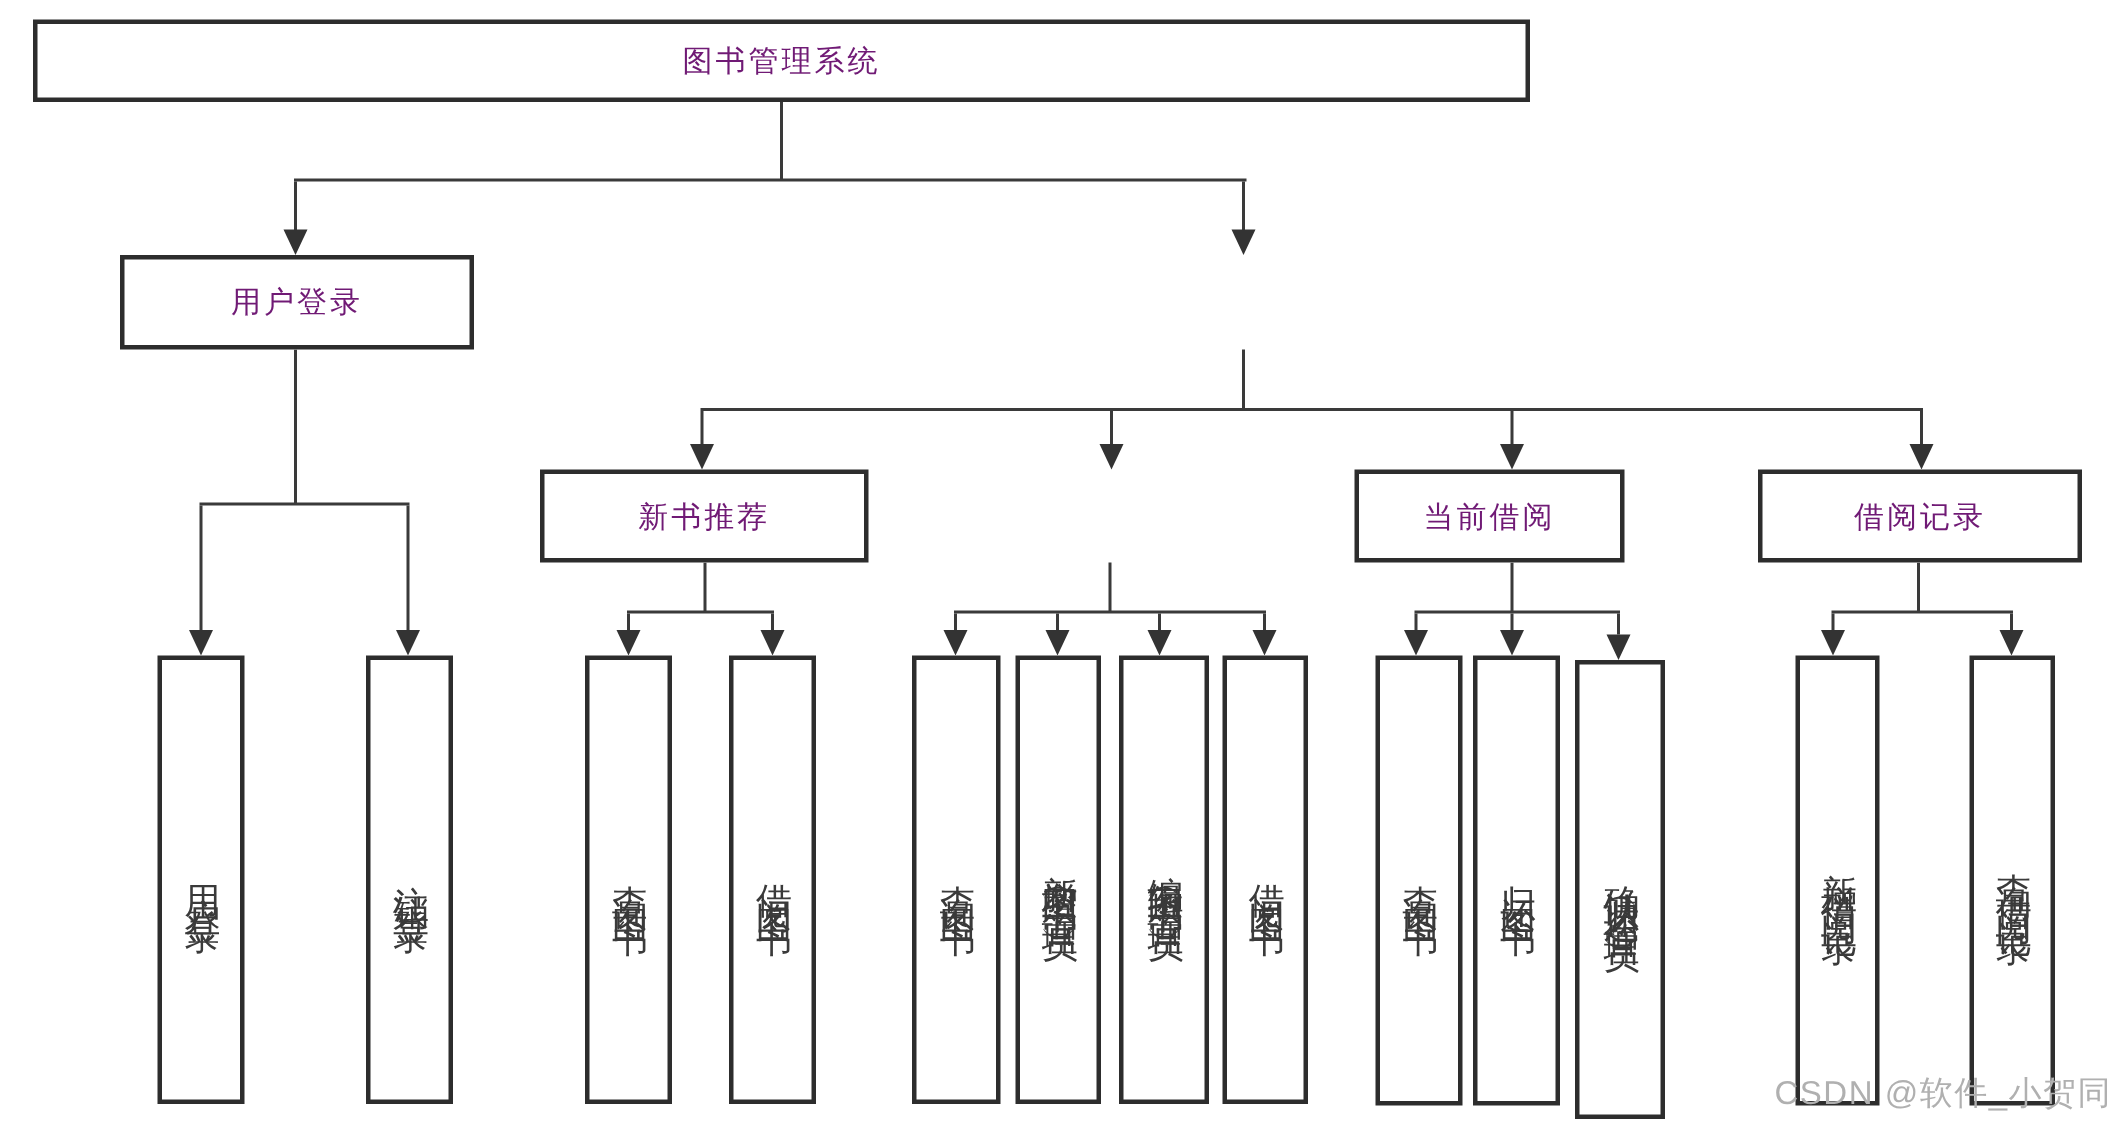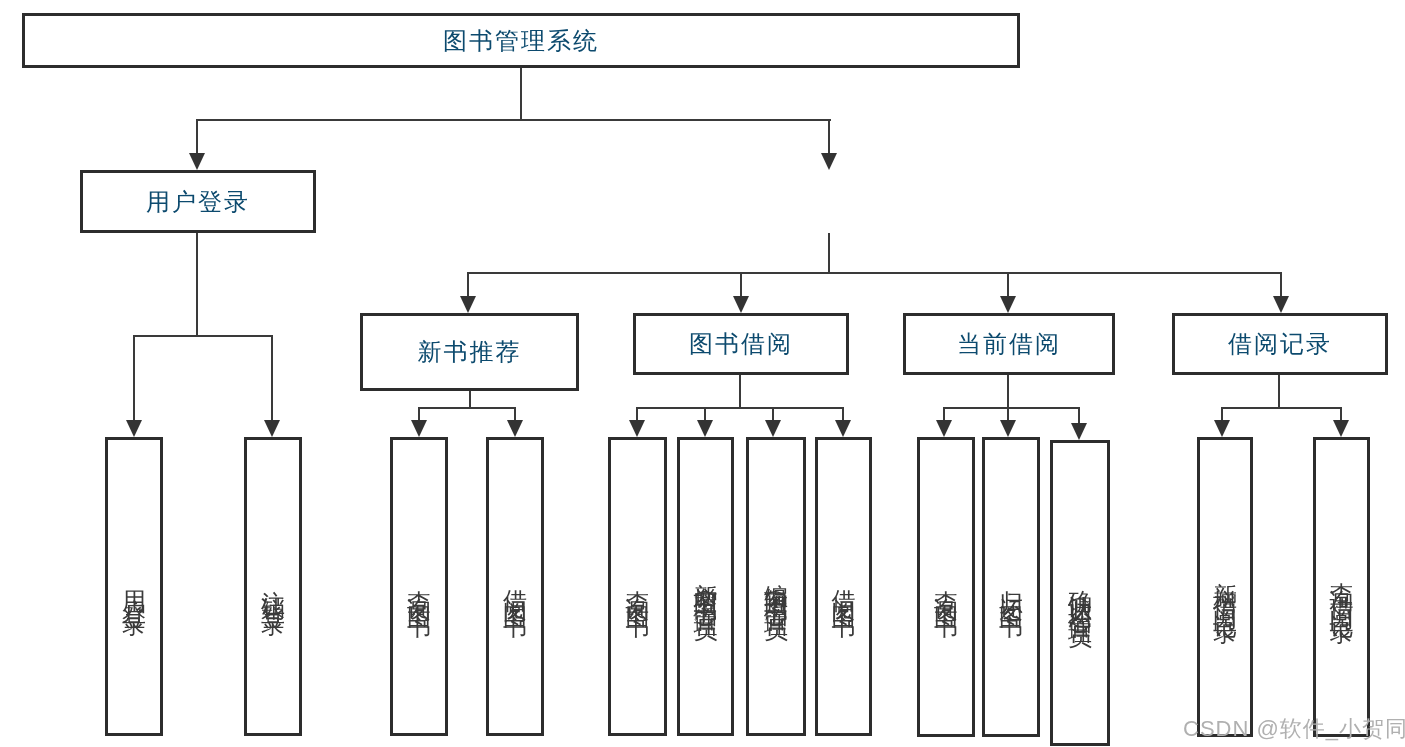--- a/index.html
+++ b/index.html
@@ -19,21 +19,21 @@
     border-right:8px solid transparent;
     border-top:17px solid #333333;
   }
   
   .hbox{
     position:absolute;
     box-sizing:border-box;
     background:#ffffff;
     border:3px solid #2d2d2d;
     display:flex;align-items:center;justify-content:center;
-    font-size:24px;letter-spacing:2px;color:#0c4a6e;text-align:center;
+    font-size:20px;letter-spacing:2px;color:#701a75;text-align:center;
   }
   
   .vbox{
     position:absolute;
     box-sizing:border-box;
     background:#ffffff;
     border:3px solid #2d2d2d;
     display:flex;align-items:center;justify-content:center;
     writing-mode:vertical-rl;
     font-size:24px;letter-spacing:8px;color:#3a3a3a;
@@ -109,23 +109,22 @@
   <div class="hline" style="left:1221px;top:407px;width:121px;height:2px"></div>
   <div class="vline" style="left:1221px;top:409px;width:2px;height:11px"></div>
   <div class="arr" style="left:1214px;top:420px"></div>
   <div class="vline" style="left:1340px;top:409px;width:2px;height:11px"></div>
   <div class="arr" style="left:1333px;top:420px"></div>
 
   <div class="hbox" style="left:22px;top:13px;width:998px;height:55px">图书管理系统</div>
 
   <div class="hbox" style="left:80px;top:170px;width:236px;height:63px">用户登录</div>
 
-  <div class="hbox" style="left:360px;top:313px;width:219px;height:78px">新书推荐</div>
-  <div class="hbox" style="left:633px;top:313px;width:216px;height:62px">图书借阅</div>
-  <div class="hbox" style="left:903px;top:313px;width:212px;height:62px">当前借阅</div>
+  <div class="hbox" style="left:360px;top:313px;width:219px;height:62px">新书推荐</div>
+  <div class="hbox" style="left:903px;top:313px;width:180px;height:62px">当前借阅</div>
   <div class="hbox" style="left:1172px;top:313px;width:216px;height:62px">借阅记录</div>
 
   <div class="vbox" style="left:105px;top:437px;width:58px;height:299px">用户登录</div>
   <div class="vbox" style="left:244px;top:437px;width:58px;height:299px">注销登录</div>
 
   <div class="vbox" style="left:390px;top:437px;width:58px;height:299px">查询图书</div>
   <div class="vbox" style="left:486px;top:437px;width:58px;height:299px">借阅图书</div>
 
   <div class="vbox" style="left:608px;top:437px;width:59px;height:299px">查询图书</div>
   <div class="vbox tight" style="left:677px;top:437px;width:57px;height:299px">新增图书（管理员）</div>

